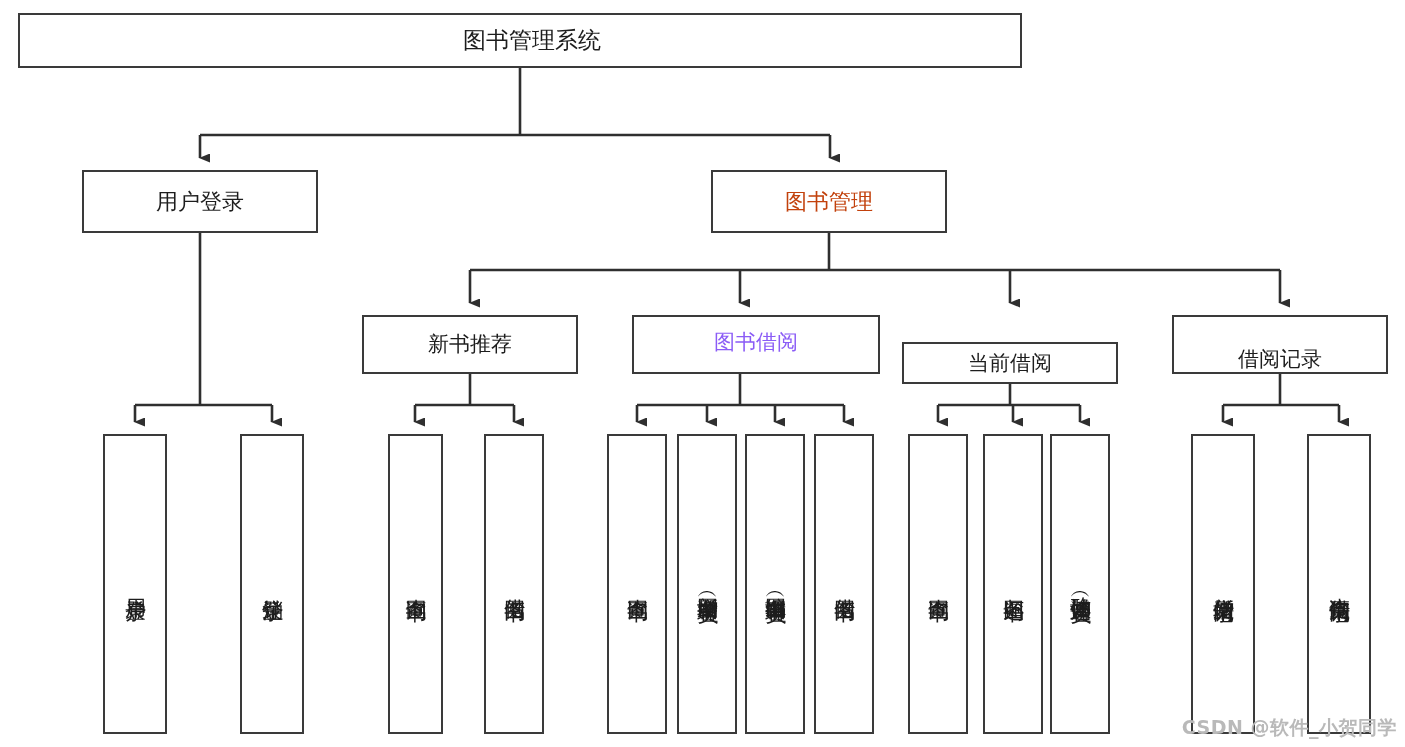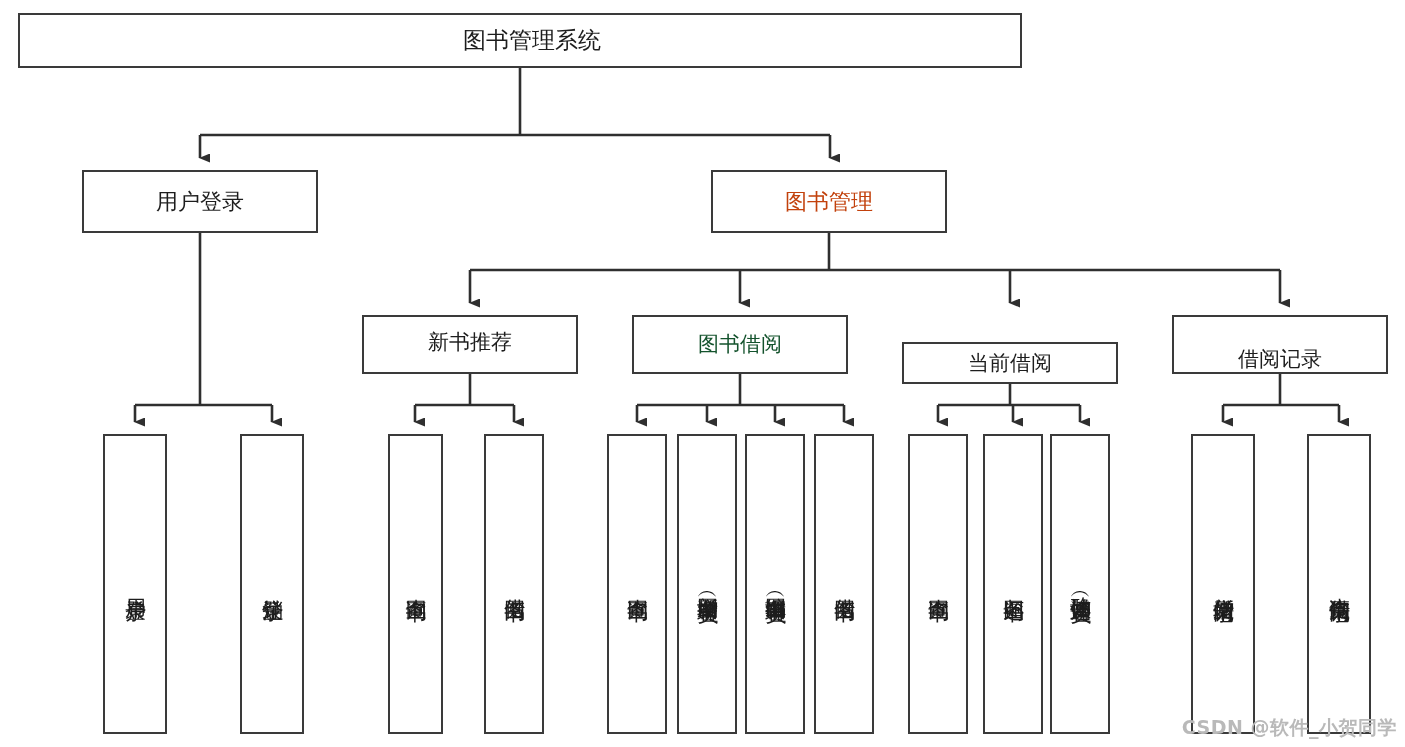--- a/index.html
+++ b/index.html
@@ -138,24 +138,24 @@
     <span>图书管理系统</span>
   </div>
 
   <div class="node level2" style="left: 82px; top: 170px; width: 236px; height: 63px; border-color: rgb(58, 58, 58); background: rgb(255, 255, 255); color: rgb(29, 29, 29);">
     <span>用户登录</span>
   </div>
   <div class="node level2" style="left: 711px; top: 170px; width: 236px; height: 63px; border-color: rgb(58, 58, 58); background: rgb(255, 255, 255); color: #c2410c;">
     <span>图书管理</span>
   </div>
 
-  <div class="node level3" style="left: 362px; top: 315px; width: 216px; height: 59px; border-color: rgb(58, 58, 58); background: rgb(255, 255, 255); color: rgb(29, 29, 29); font-family: Liberation Mono, monospace;">
+  <div class="node level3" style="left: 362px; top: 315px; width: 216px; height: 59px; border-color: rgb(58, 58, 58); background: rgb(255, 255, 255); color: rgb(29, 29, 29);">
     <span>新书推荐</span>
   </div>
-  <div class="node level3" style="left: 632px; top: 315px; width: 216px; height: 59px; border-color: rgb(58, 58, 58); background: rgb(255, 255, 255); color: #14532d;">
+  <div class="node level3" style="left: 632px; top: 315px; width: 248px; height: 59px; border-color: rgb(58, 58, 58); background: rgb(255, 255, 255); color: #8b5cf6; font-family: Liberation Mono, monospace;">
     <span>图书借阅</span>
   </div>
   <div class="node level3" style="left: 902px; top: 315px; width: 216px; height: 42px; border-color: rgb(58, 58, 58); background: rgb(255, 255, 255); color: rgb(29, 29, 29); margin-top: 27px;">
     <span>当前借阅</span>
   </div>
   <div class="node level3" style="left: 1172px; top: 315px; width: 216px; height: 59px; border-color: rgb(58, 58, 58); background: rgb(255, 255, 255); color: rgb(29, 29, 29); align-items: flex-end;">
     <span>借阅记录</span>
   </div>
 
   <div class="node leaf" style="left: 103px; top: 434px; width: 64px; height: 300px; border-color: rgb(58, 58, 58); background: rgb(255, 255, 255); color: rgb(29, 29, 29);">

